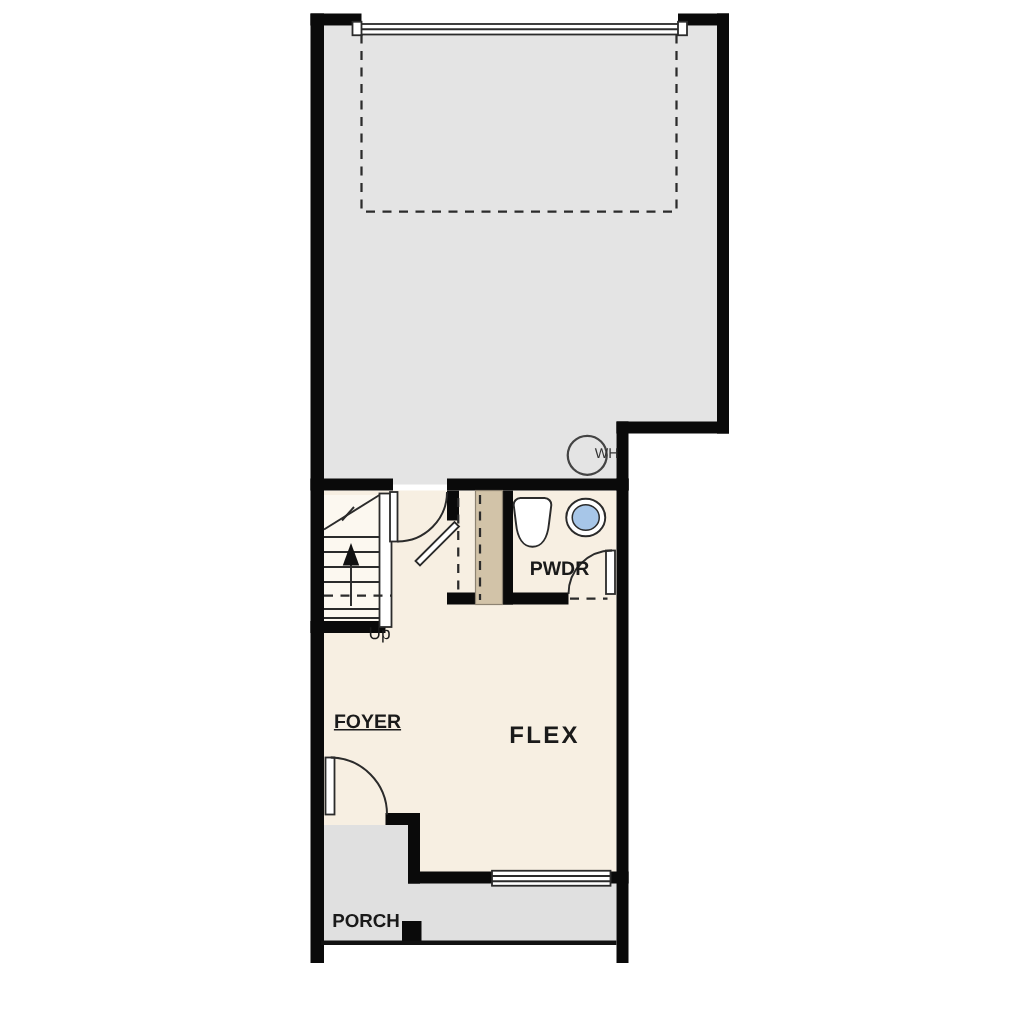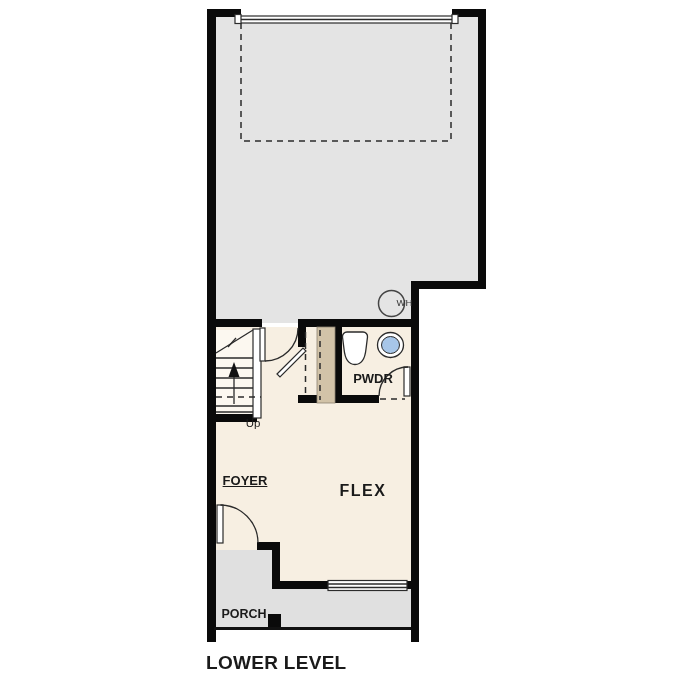--- a/index.html
+++ b/index.html
@@ -143,15 +143,14 @@
   <div class="label" style="left:336px;top:371px;width:46px;font-size:13px;padding-left:14px;">PWDR</div>
 
   <div class="label" style="left:238px;top:417px;width:30px;font-size:11.5px;font-weight:normal;">Up</div>
 
   <div class="label" style="left:219px;top:473px;width:52px;font-size:13px;text-decoration:underline;">FOYER</div>
 
   <div class="label" style="left:318px;top:482px;width:58px;font-size:16px;letter-spacing:1.5px;margin-left:16px;">FLEX</div>
 
   <div class="label" style="left:217px;top:579px;width:54px;font-size:12.5px;margin-top:28px;">PORCH</div>
 
-  <div class="label" style="left:206px;top:652px;width:230px;font-size:19px;text-align:left;letter-spacing:0.3px;">LOWER LEVEL</div>
 
 </div>
 
 </body></html>

